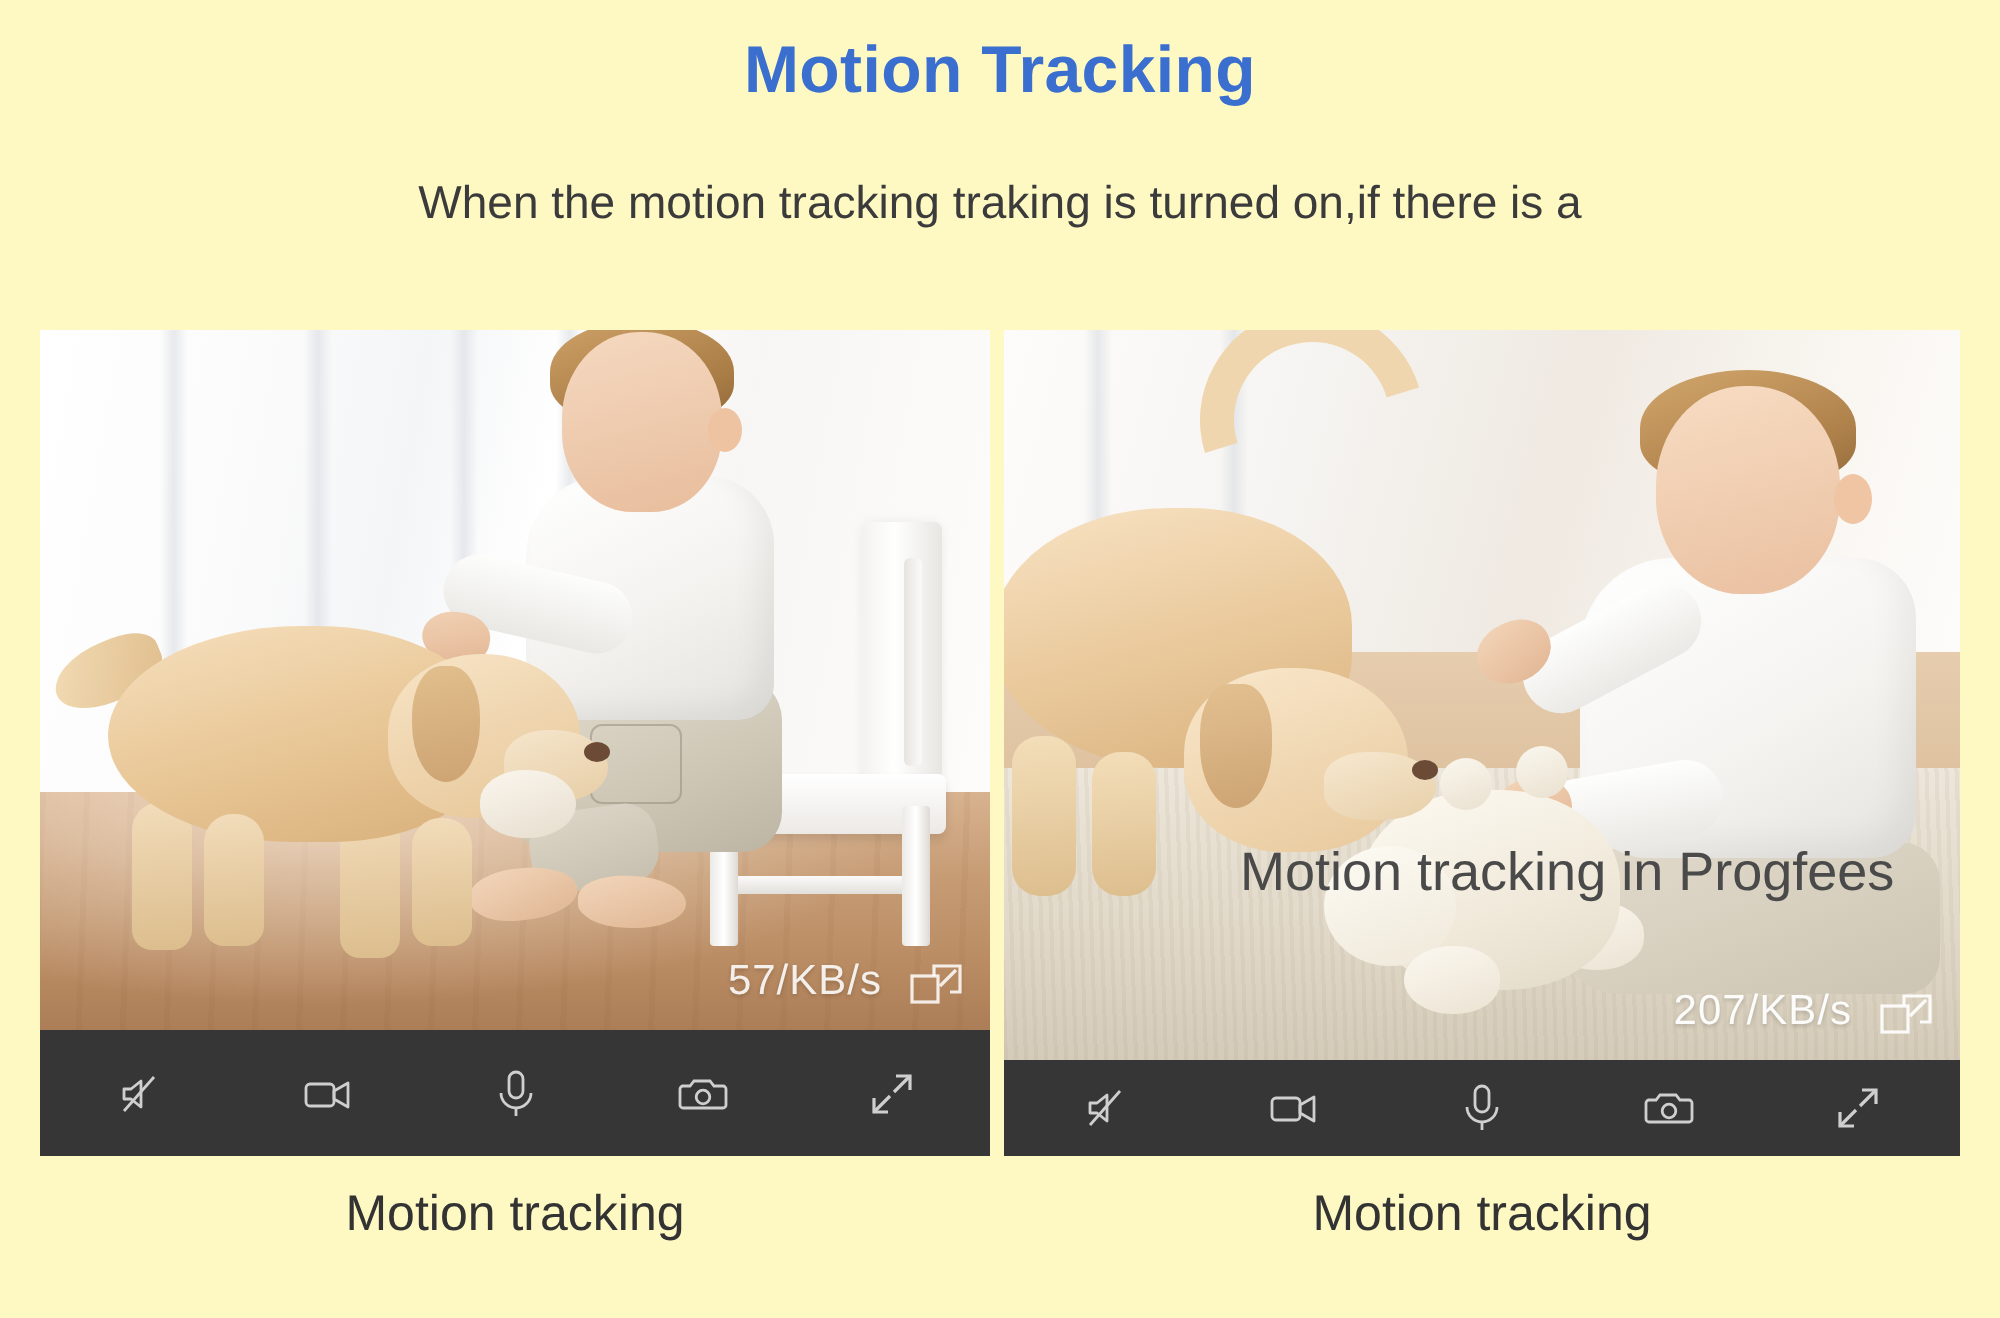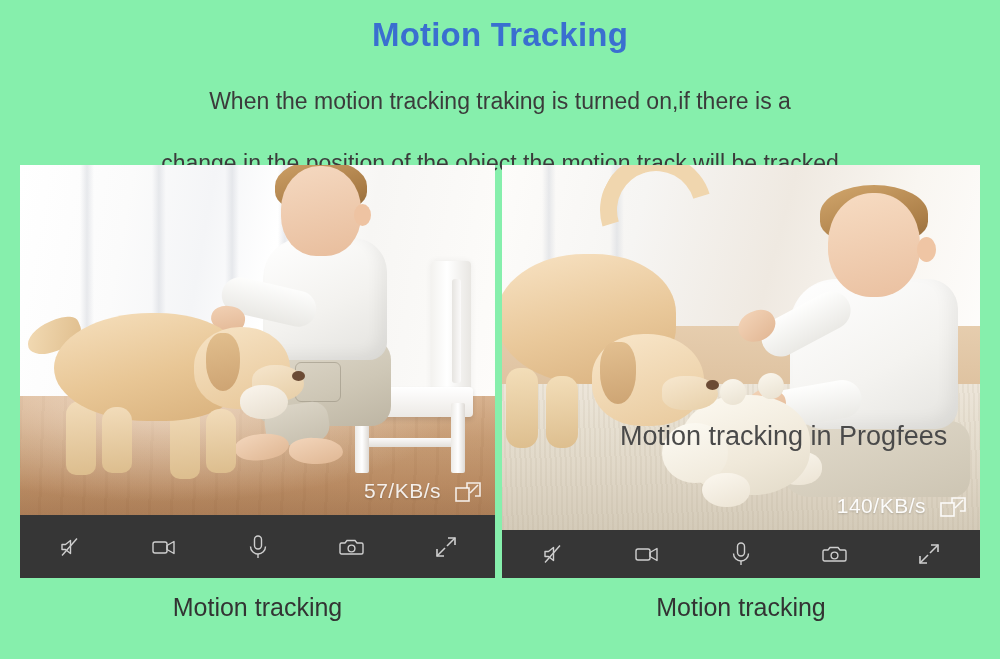--- a/index.html
+++ b/index.html
@@ -10,21 +10,21 @@
     background: #ffffff;
     font-family: "Liberation Sans", sans-serif;
     overflow: hidden;
     position: relative;
   }
 
   .page {
     position: relative;
     width: 1000px;
     height: 659px;
-    background: #86efac;
+    background: #fef9c3;
   }
 
   
   .header {
     width: 100%;
     padding-top: 14px;
     text-align: center;
   }
 
   .page-title {
@@ -429,21 +429,20 @@
 </style>
 </head>
 <body>
 
 <div class="page">
 
   <div class="header">
     <div class="page-title">Motion Tracking</div>
     <div class="subtitle">
       <span class="subtitle-line">When the motion tracking traking is turned on,if there is a</span>
-      <span class="subtitle-line">change in the position of the object,the motion track will be tracked</span>
     </div>
   </div>
 
   <div class="panels">
 
     <div class="panel left">
 
       <div class="viewport">
         <div class="scene">
           <div class="bg-window"></div>
@@ -581,21 +580,21 @@
             <div class="rp-leg l2"></div>
             <div class="rp-head"></div>
             <div class="rp-ear"></div>
             <div class="rp-snout"></div>
             <div class="rp-nose"></div>
           </div>
         </div>
 
         <div class="track-label">Motion tracking in Progfees</div>
 
-        <div class="bitrate">140/KB/s</div>
+        <div class="bitrate">207/KB/s</div>
 
         <span class="resize-icon">
           <svg width="26" height="22" viewBox="0 0 26 22" fill="none">
             <rect x="1" y="7" width="13" height="13" stroke="rgba(255,255,255,.9)" stroke-width="1.6"></rect>
             <path d="M12 7 L12 2 L25 2 L25 15 L20 15" stroke="rgba(255,255,255,.9)" stroke-width="1.6" fill="none"></path>
             <path d="M15 12 L23 4" stroke="rgba(255,255,255,.9)" stroke-width="1.6"></path>
           </svg>
         </span>
       </div>
 

